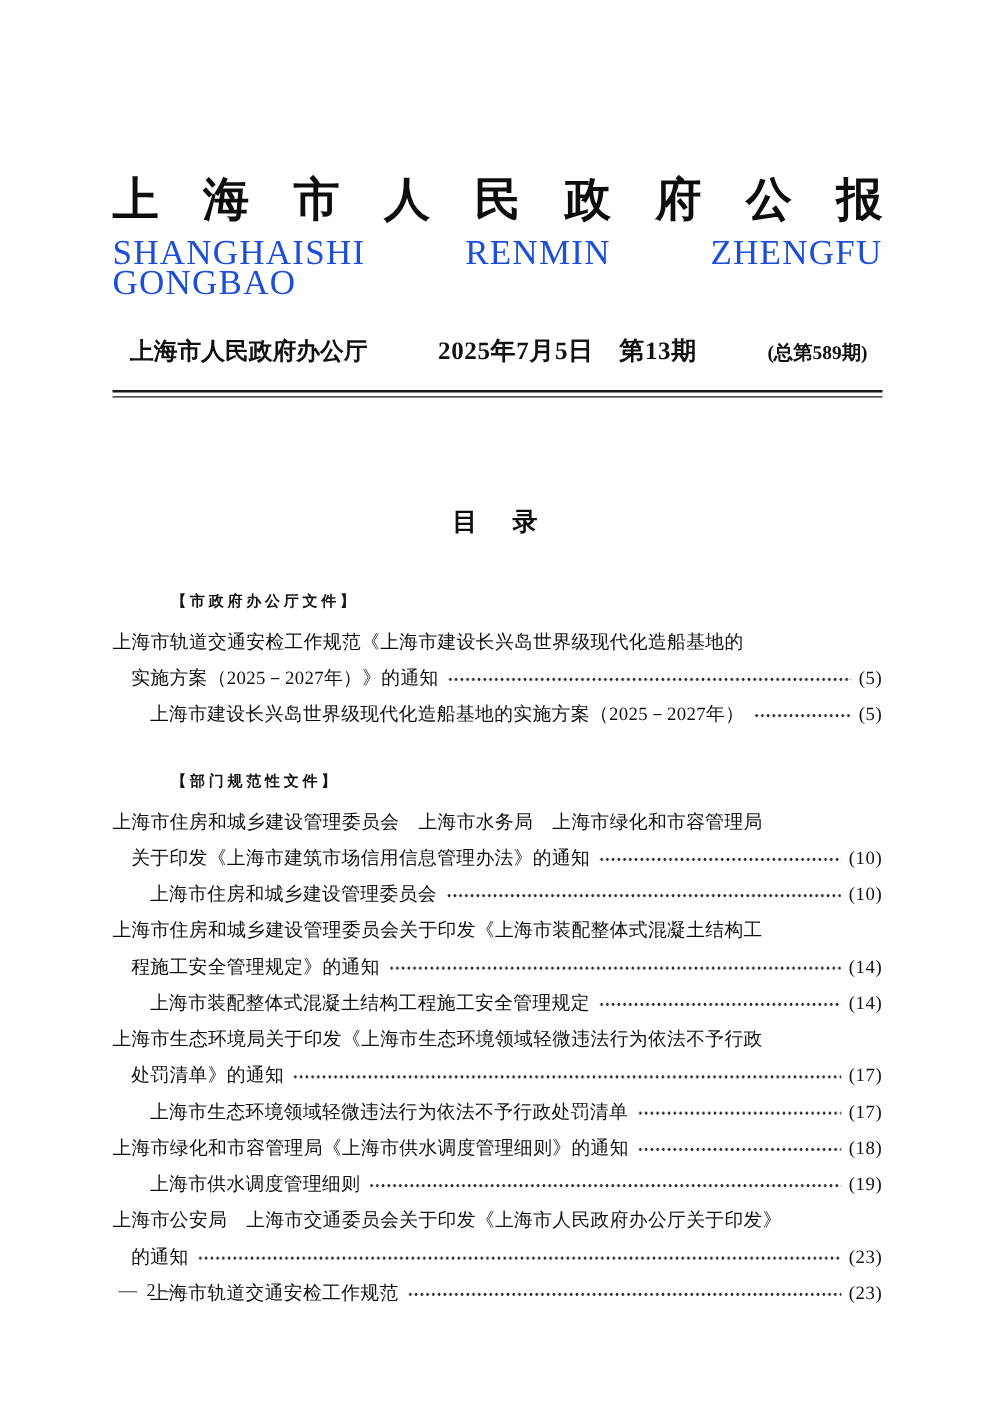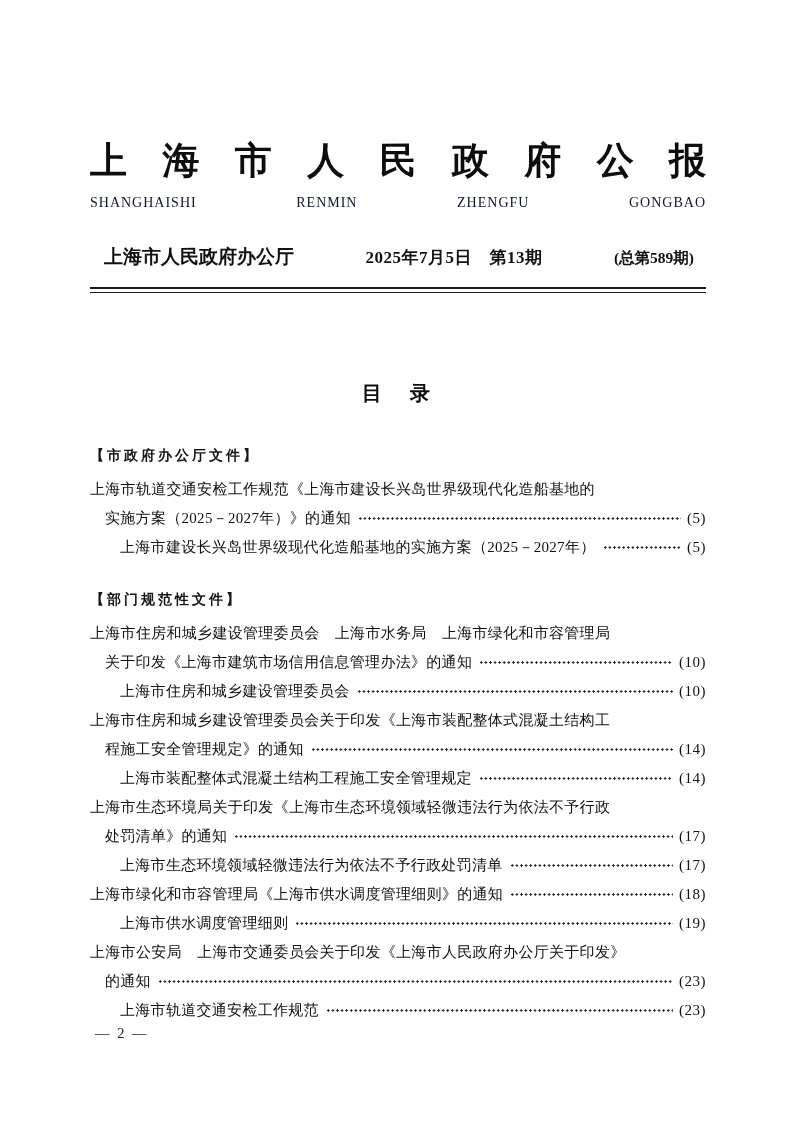--- a/index.html
+++ b/index.html
@@ -30,41 +30,41 @@
     line-height: 42px;
     font-weight: bold;
     letter-spacing: 0;
     text-align: justify;
     text-align-last: justify;
     white-space: nowrap;
     color: #0d0d0d;
   }
   .title-en {
     margin-top: 9px;
-    font-size: 14px;
+    font-size: 28px;
     line-height: 24px;
     letter-spacing: 1px;
     text-align: justify;
     text-align-last: justify;
-    color: #0f172a;
+    color: #1d4ed8;
   }
   .header-row {
     margin-top: 32px;
     display: flex;
     justify-content: space-between;
     align-items: baseline;
     line-height: 20px;
   }
   .header-row .issuer {
     font-size: 19px;
     font-weight: bold;
     padding-left: 14px;
   }
   .header-row .issue-info {
-    font-size: 17px;
+    font-size: 20px;
     font-weight: bold;
     letter-spacing: 0.5px;
   }
   .header-row .cumulative {
     font-size: 15.5px;
     font-weight: bold;
     padding-right: 12px;
   }
   .rule-a {
     margin-top: 19px;
@@ -79,25 +79,26 @@
   .toc-title {
     margin-top: 88px;
     text-align: center;
     font-size: 20px;
     line-height: 24px;
     font-weight: bold;
     letter-spacing: 4px;
     color: #0d0d0d;
   }
   .section-heading {
-    font-size: 14px;
+    font-size: 12px;
     line-height: 20px;
     font-weight: 600;
     letter-spacing: 3px;
     color: #151515;
+    margin-left: 47px;
   }
   .section-heading.first { margin-top: 41px; }
   .section-heading.second { margin-top: 28px; }
   .toc-lines { margin-top: 9px; }
   .toc-lines.second { }
   .toc-line {
     display: flex;
     align-items: center;
     height: 29px;
     font-size: 15px;

